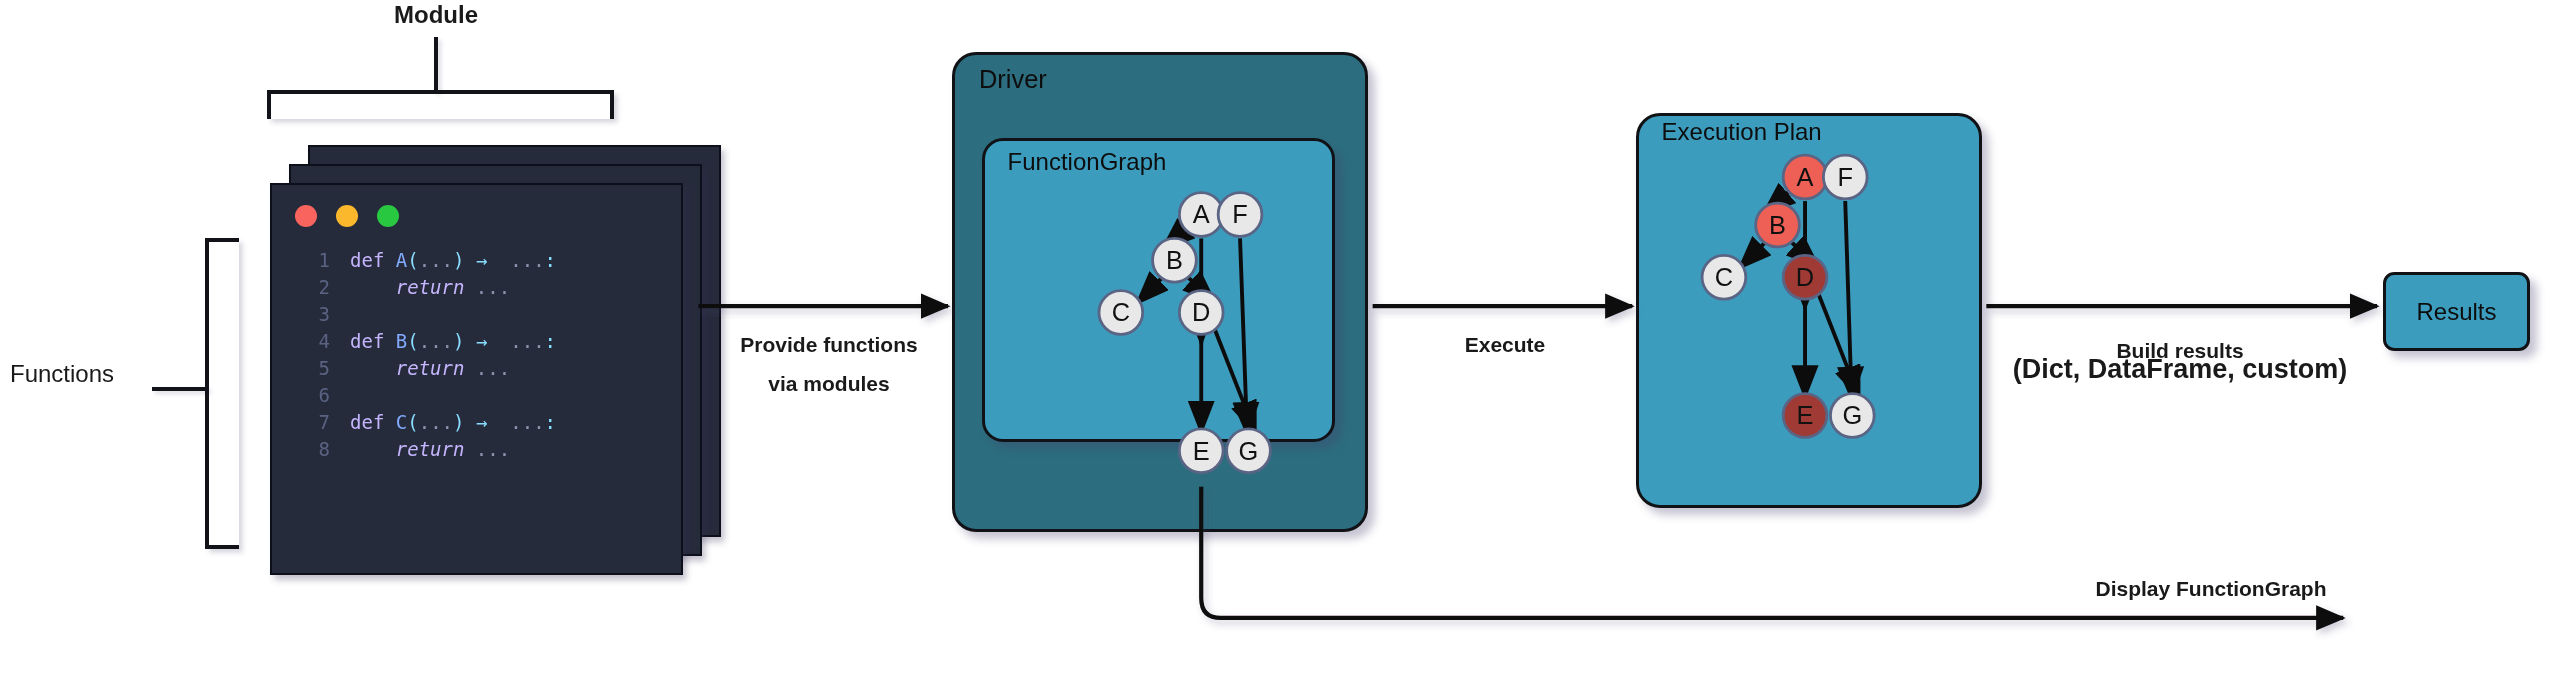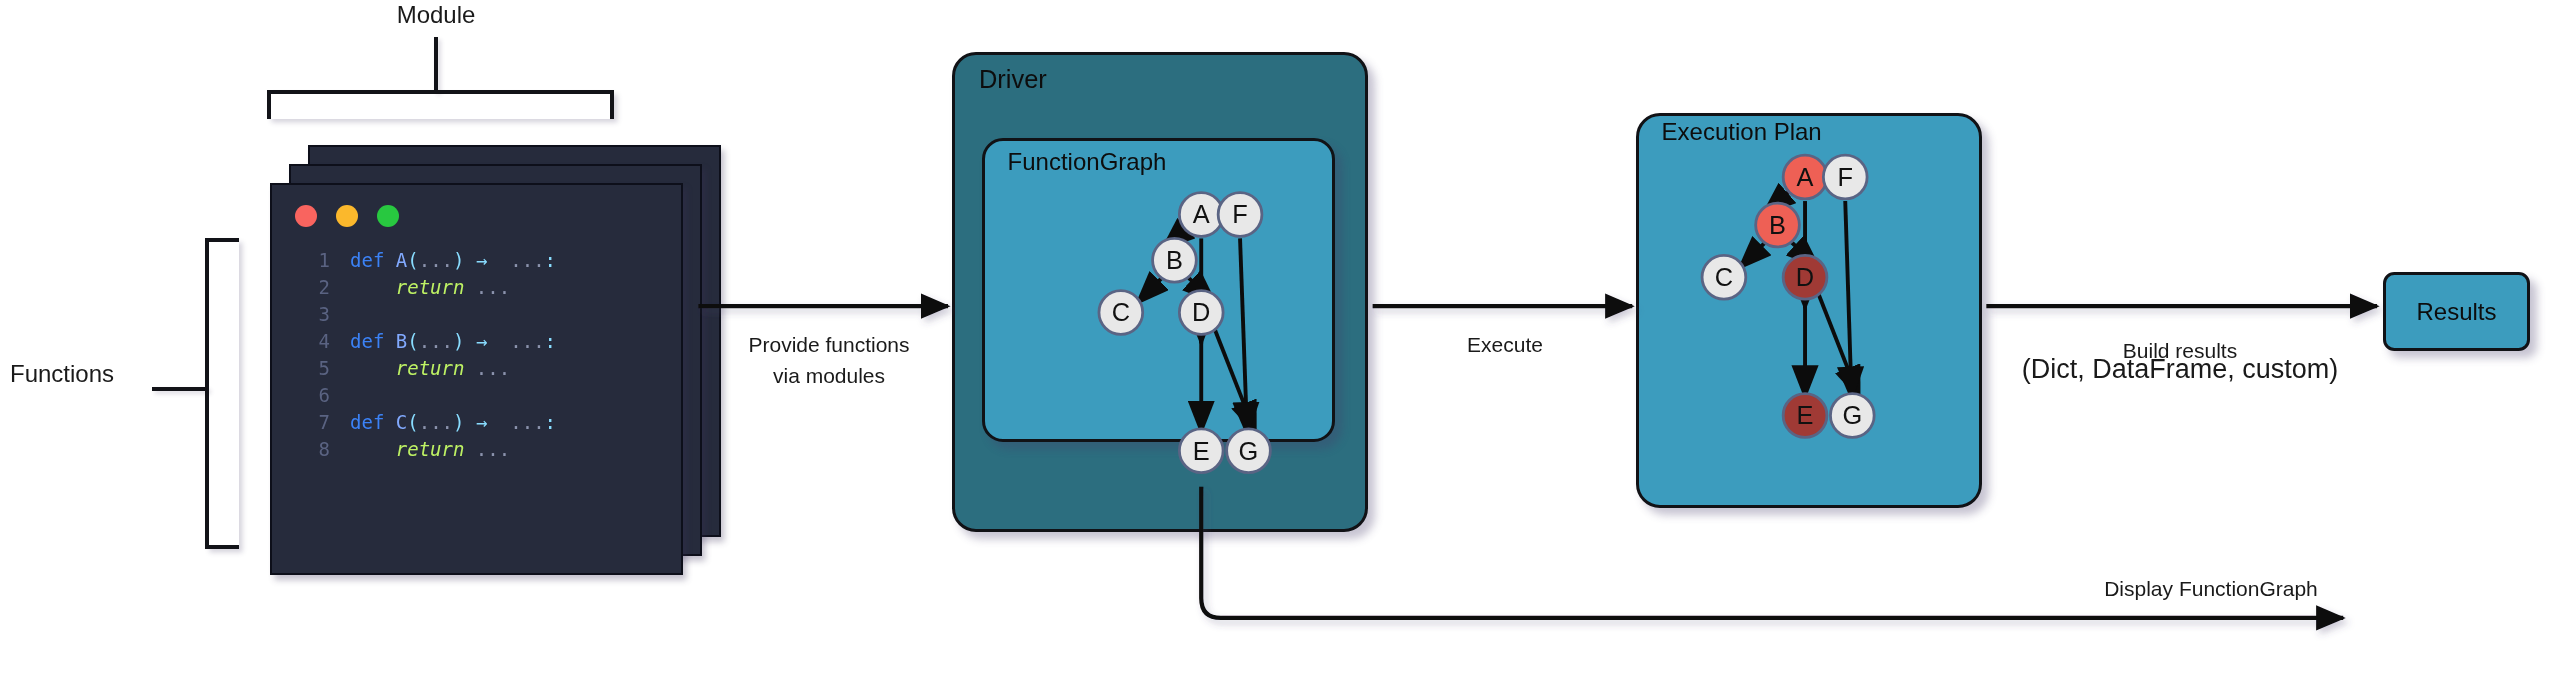--- a/index.html
+++ b/index.html
@@ -1,38 +1,38 @@
 <!DOCTYPE html>
 <html style="font-size:11.3px"><head>
 <meta charset="utf-8">
 <style>
   html,body{margin:0;padding:0;background:#ffffff;}
   body{width:2576px;height:692px;font-family:"Liberation Sans",sans-serif;overflow:hidden;}
   #stage{position:relative;width:2576px;height:692px;background:#fff;}
 
   .lbl{position:absolute;color:#1a1a1a;white-space:nowrap;font-family:"Liberation Sans",sans-serif;}
-  .lbl.c{transform:translateX(-50%);text-align:right;}
+  .lbl.c{transform:translateX(-50%);text-align:right;font-weight:bold;}
 
   
   .card{position:absolute;background:#262b3c;border:2.8px solid #0d0f1a;box-shadow:4.2px 5px 6.3px rgba(60,50,90,.30);}
   .card.c3{left:308px;top:145px;width:409px;height:388px;}
   .card.c2{left:289px;top:164px;width:409px;height:388px;}
   .card.c1{left:270px;top:183px;width:409px;height:388px;}
 
   .dots{position:absolute;left:22.6px;top:20px;display:flex;gap:19px;}
   .dot{width:22px;height:22px;border-radius:50%;}
 
   .code{position:absolute;left:17px;top:62px;font-family:"DejaVu Sans Mono",monospace;font-size:19px;line-height:27px;}
   .ln{display:flex;}
   .num{width:41px;text-align:right;padding-right:20px;color:#5a6382;}
-  .kw{color:#3b82f6;}
+  .kw{color:#c4b5fd;}
   .fn{color:#82aaff;}
   .pn{color:#89ddff;}
   .dt{color:#8b93ad;}
-  .rt{color:#bef264;font-style:italic;}
+  .rt{color:#c4b5fd;font-style:italic;}
   .ar{color:#89ddff;}
 
   
   .brk{position:absolute;border:4.2px solid #121318;box-shadow:3.5px 3.5px 5px rgba(70,60,100,.22);}
   .brk-top{left:267px;top:90px;width:339px;height:25.4px;border-bottom:none;}
   .brk-left{left:205px;top:238px;width:30px;height:303px;border-right:none;}
   .tick{position:absolute;background:#121318;box-shadow:2.8px 2.8px 4.2px rgba(70,60,100,.20);}
 
   
   .box{position:absolute;border:3.5px solid #111216;box-sizing:border-box;box-shadow:6.3px 7px 8.5px rgba(70,60,105,.30);}
@@ -113,21 +113,21 @@
   <div class="box" id="explan">
     <div class="boxtitle" style="left:22.6px;top:2px;font-size:24px;">Execution Plan</div>
   </div>
 
   <div class="box" id="results">
     <div class="boxcenter" style="font-size:24px;">Results</div>
   </div>
 
 
   <div class="lbl c" style="left:829px;top:333px;font-size:21px;">Provide functions</div>
-  <div class="lbl c" style="left:829px;top:364px;font-size:21px;">via modules</div>
+  <div class="lbl c" style="left:829px;top:372px;font-size:21px;">via modules</div>
 
   <div class="lbl c" style="left:1505px;top:333px;font-size:21px;">Execute</div>
 
   <div class="lbl c" style="left:2180px;top:339px;font-size:21px;">Build results</div>
   <div class="lbl c" style="left:2180px;top:354px;font-size:27px;">(Dict, DataFrame, custom)</div>
 
   <div class="lbl c" style="left:2211px;top:577px;font-size:21px;">Display FunctionGraph</div>
 
   <svg class="ov" viewBox="0 0 3652 981">
     <defs>

